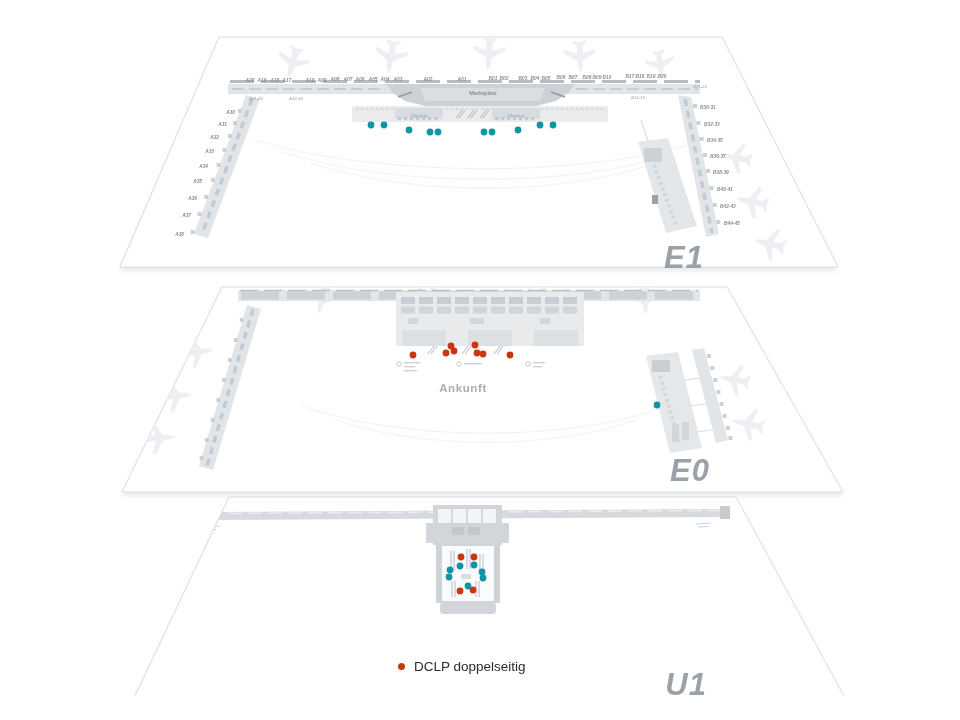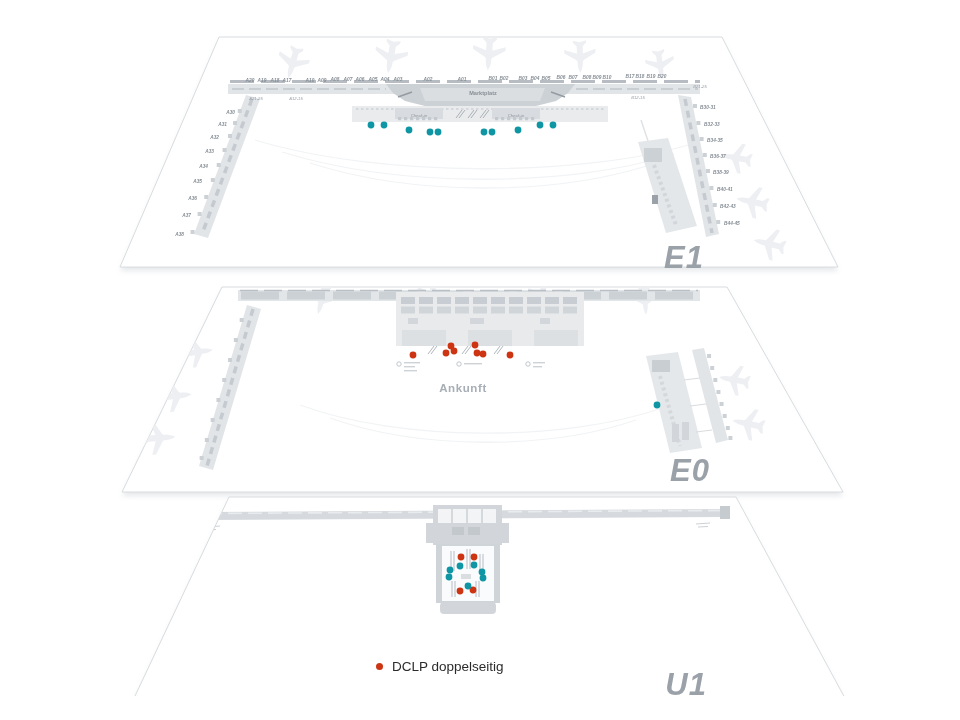--- a/index.html
+++ b/index.html
@@ -8,21 +8,21 @@
   svg{position:absolute;left:0;top:0;}
   .floor-plane{fill:#ffffff;stroke:#d8dcdf;stroke-width:1;}
   .floor-shadow{fill:#aeb6bd;opacity:.30;}
   .plane-icon{fill:#edeff2;}
   .gate-label{font-size:4.8px;font-weight:bold;font-style:italic;fill:#858d94;}
   .sub-label{font-size:4.2px;font-style:italic;fill:#99a0a7;}
   .marktplatz-label{font-size:5.6px;font-weight:bold;fill:#878f96;text-anchor:middle;}
   .checkin-label{font-size:4.2px;font-style:italic;fill:#90979e;text-anchor:middle;}
   .ankunft-label{font-size:11.5px;font-weight:bold;fill:#a7aeb5;text-anchor:middle;letter-spacing:.6px;}
   .floor-label{font-size:31px;font-weight:bold;font-style:italic;fill:#9aa1a8;text-anchor:end;letter-spacing:1px;}
-  .legend{position:absolute;left:376px;top:655px;}
+  .legend{position:absolute;left:398px;top:655px;}
   .legend-row{display:flex;align-items:center;height:22px;}
   .legend-dot{width:7px;height:7px;border-radius:50%;margin-right:9px;flex:0 0 auto;}
   .legend-label{font-size:13.5px;color:#2b2b2b;white-space:nowrap;}
 </style>
 </head>
 <body>
 
 <div id="stage">
 <svg width="960" height="720" viewBox="0 0 960 720">
   <defs>

